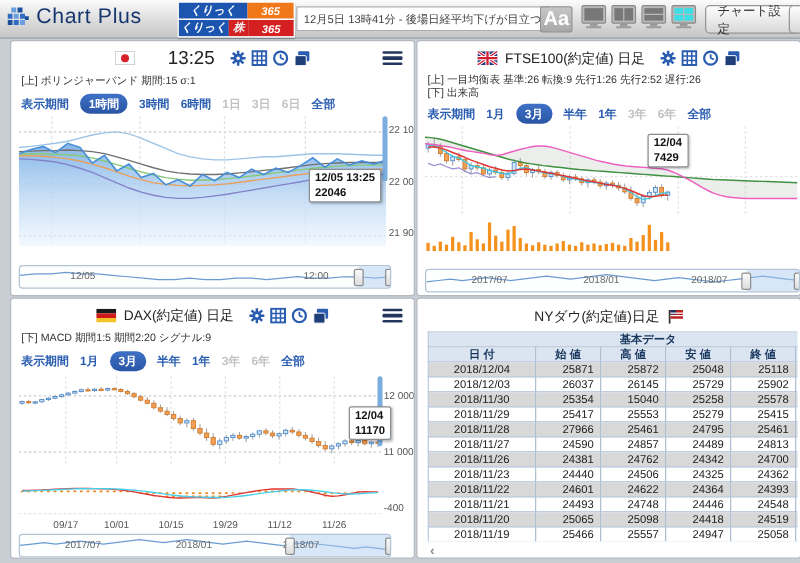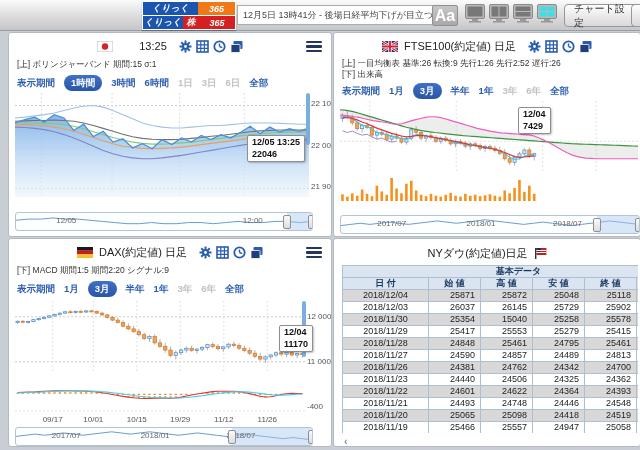--- a/index.html
+++ b/index.html
@@ -29,21 +29,21 @@
           background:linear-gradient(#fefefe,#d8d8d8);border:1px solid #979797;border-radius:4px;
           font-size:10px;color:#333;display:flex;align-items:center;}
   
   .panel{position:absolute;background:#fff;border:1px solid #b4bac1;border-radius:3px;overflow:hidden;}
   #p1{left:8px;top:32px;width:322px;height:203px;}
   #p2{left:333px;top:32px;width:306px;height:203px;}
   #p3{left:8px;top:238px;width:322px;height:207px;}
   #p4{left:333px;top:238px;width:306px;height:207px;}
   .phead{position:absolute;left:0;right:0;top:4px;height:18px;display:flex;align-items:center;
          justify-content:center;gap:6px;font-size:11px;color:#222;}
-  .ptime{font-size:11px;color:#222;margin-left:20px;}
+  .ptime{font-size:15px;color:#222;margin-left:20px;}
   .icon-row{display:flex;gap:4px;margin-left:6px;align-items:center;}
   .burger{position:absolute;right:9px;top:8px;width:16px;height:11px;display:flex;flex-direction:column;justify-content:space-between;}
   .burger i{display:block;height:2.2px;background:#24365e;border-radius:1px;}
   .ind{position:absolute;left:8px;font-size:8.5px;color:#333;white-space:nowrap;}
   .period-row{position:absolute;left:8px;display:flex;align-items:center;gap:9px;font-size:9.5px;}
   .period-label{color:#2a5db0;font-weight:bold;}
   .period-btn{color:#2a5db0;font-weight:bold;cursor:pointer;}
   .period-btn.sel{background:linear-gradient(#3e71c6,#2a55a5);color:#fff;border-radius:8px;padding:1.5px 7px;}
   .period-btn.dis{color:#c2c2c2;}
   .chartwrap{position:absolute;left:6px;}
@@ -66,20 +66,36 @@
   td.num{text-align:right;}
   td.date{text-align:center;}
   tbody tr:nth-child(odd) td{background:#d8d8d8;}
   tbody tr:nth-child(even) td{background:#fff;}
   #tbl-arrow{position:absolute;left:10px;top:196px;font-size:11px;color:#8a8a8a;font-weight:bold;}
 </style>
 </head>
 <body>
 
 <div id="topbar">
+  <div id="logo">
+    <svg width="18" height="18">
+      <g>
+        <rect x="0" y="12" width="4" height="4" fill="#1b4f9c"></rect>
+          <rect x="5" y="12" width="4" height="4" fill="#2f6cc4"></rect>
+        <rect x="10" y="12" width="4" height="4" fill="#6aa0dd"></rect>
+          <rect x="0" y="7" width="4" height="4" fill="#2f6cc4"></rect>
+        <rect x="5" y="7" width="4" height="4" fill="#6aa0dd"></rect>
+          <rect x="10" y="7" width="4" height="4" fill="#2f6cc4"></rect>
+        <rect x="3" y="2" width="4" height="4" fill="#6aa0dd"></rect>
+          <rect x="8" y="2" width="4" height="4" fill="#1b4f9c"></rect>
+        <rect x="14" y="9" width="3" height="3" fill="#1b4f9c"></rect>
+      </g>
+    </svg>
+    <span id="logo-text">Chart Plus</span>
+  </div>
   <div class="badge" id="badge1">
     <span style="flex:0 0 55px;background:#1b55b0;">くりっく</span>
     <span style="flex:1;background:#f07818;">365</span>
   </div>
   <div class="badge" id="badge2">
     <span style="flex:0 0 40px;background:#1b55b0;">くりっく</span>
     <span style="flex:0 0 16px;background:#d42020;color:#eee;">株</span>
     <span style="flex:1;background:#d42020;">365</span>
   </div>
   <div id="ticker">12月5日 13時41分 - 後場日経平均下げが目立つ</div>
@@ -748,21 +764,21 @@
           <tr>
             <td class="date">2018/11/29</td>
             <td class="num">25417</td>
             <td class="num">25553</td>
             <td class="num">25279</td>
             <td class="num">25415</td>
             <td class="num">3520</td>
           </tr>
           <tr>
             <td class="date">2018/11/28</td>
-            <td class="num">24848</td>
+            <td class="num">27966</td>
             <td class="num">25461</td>
             <td class="num">24795</td>
             <td class="num">25461</td>
             <td class="num">3563</td>
           </tr>
           <tr>
             <td class="date">2018/11/27</td>
             <td class="num">24590</td>
             <td class="num">24857</td>
             <td class="num">24489</td>

